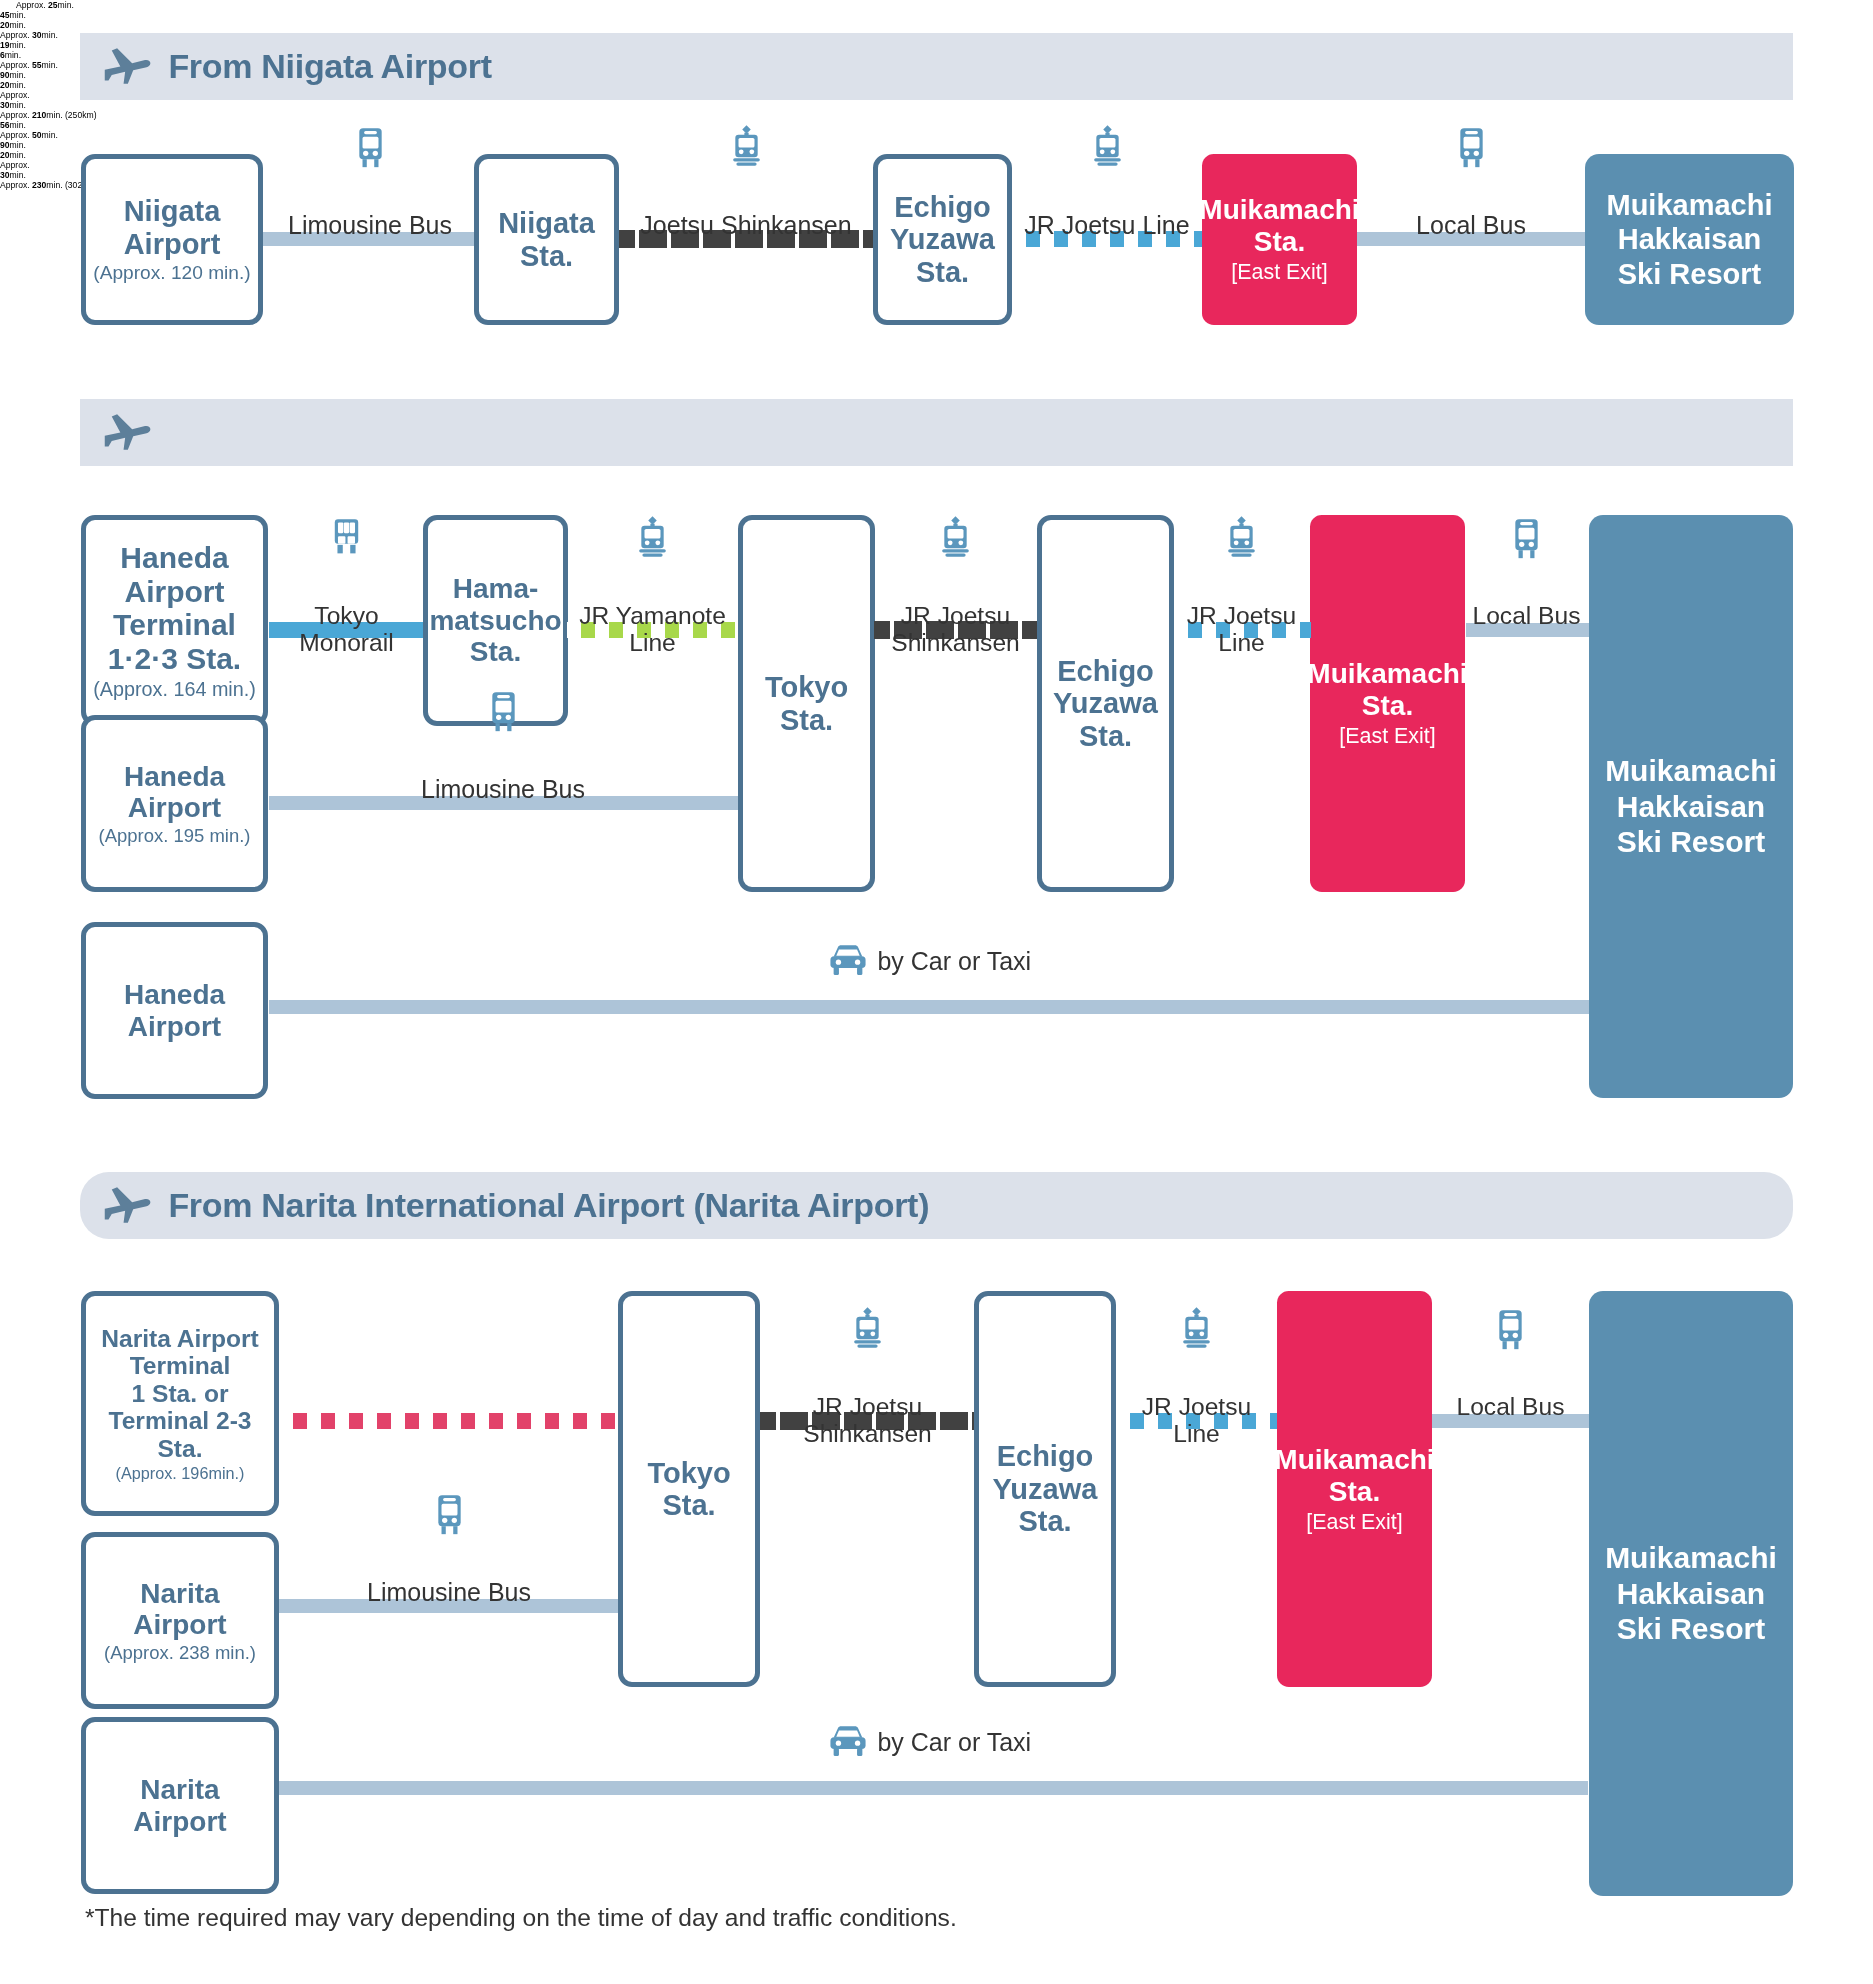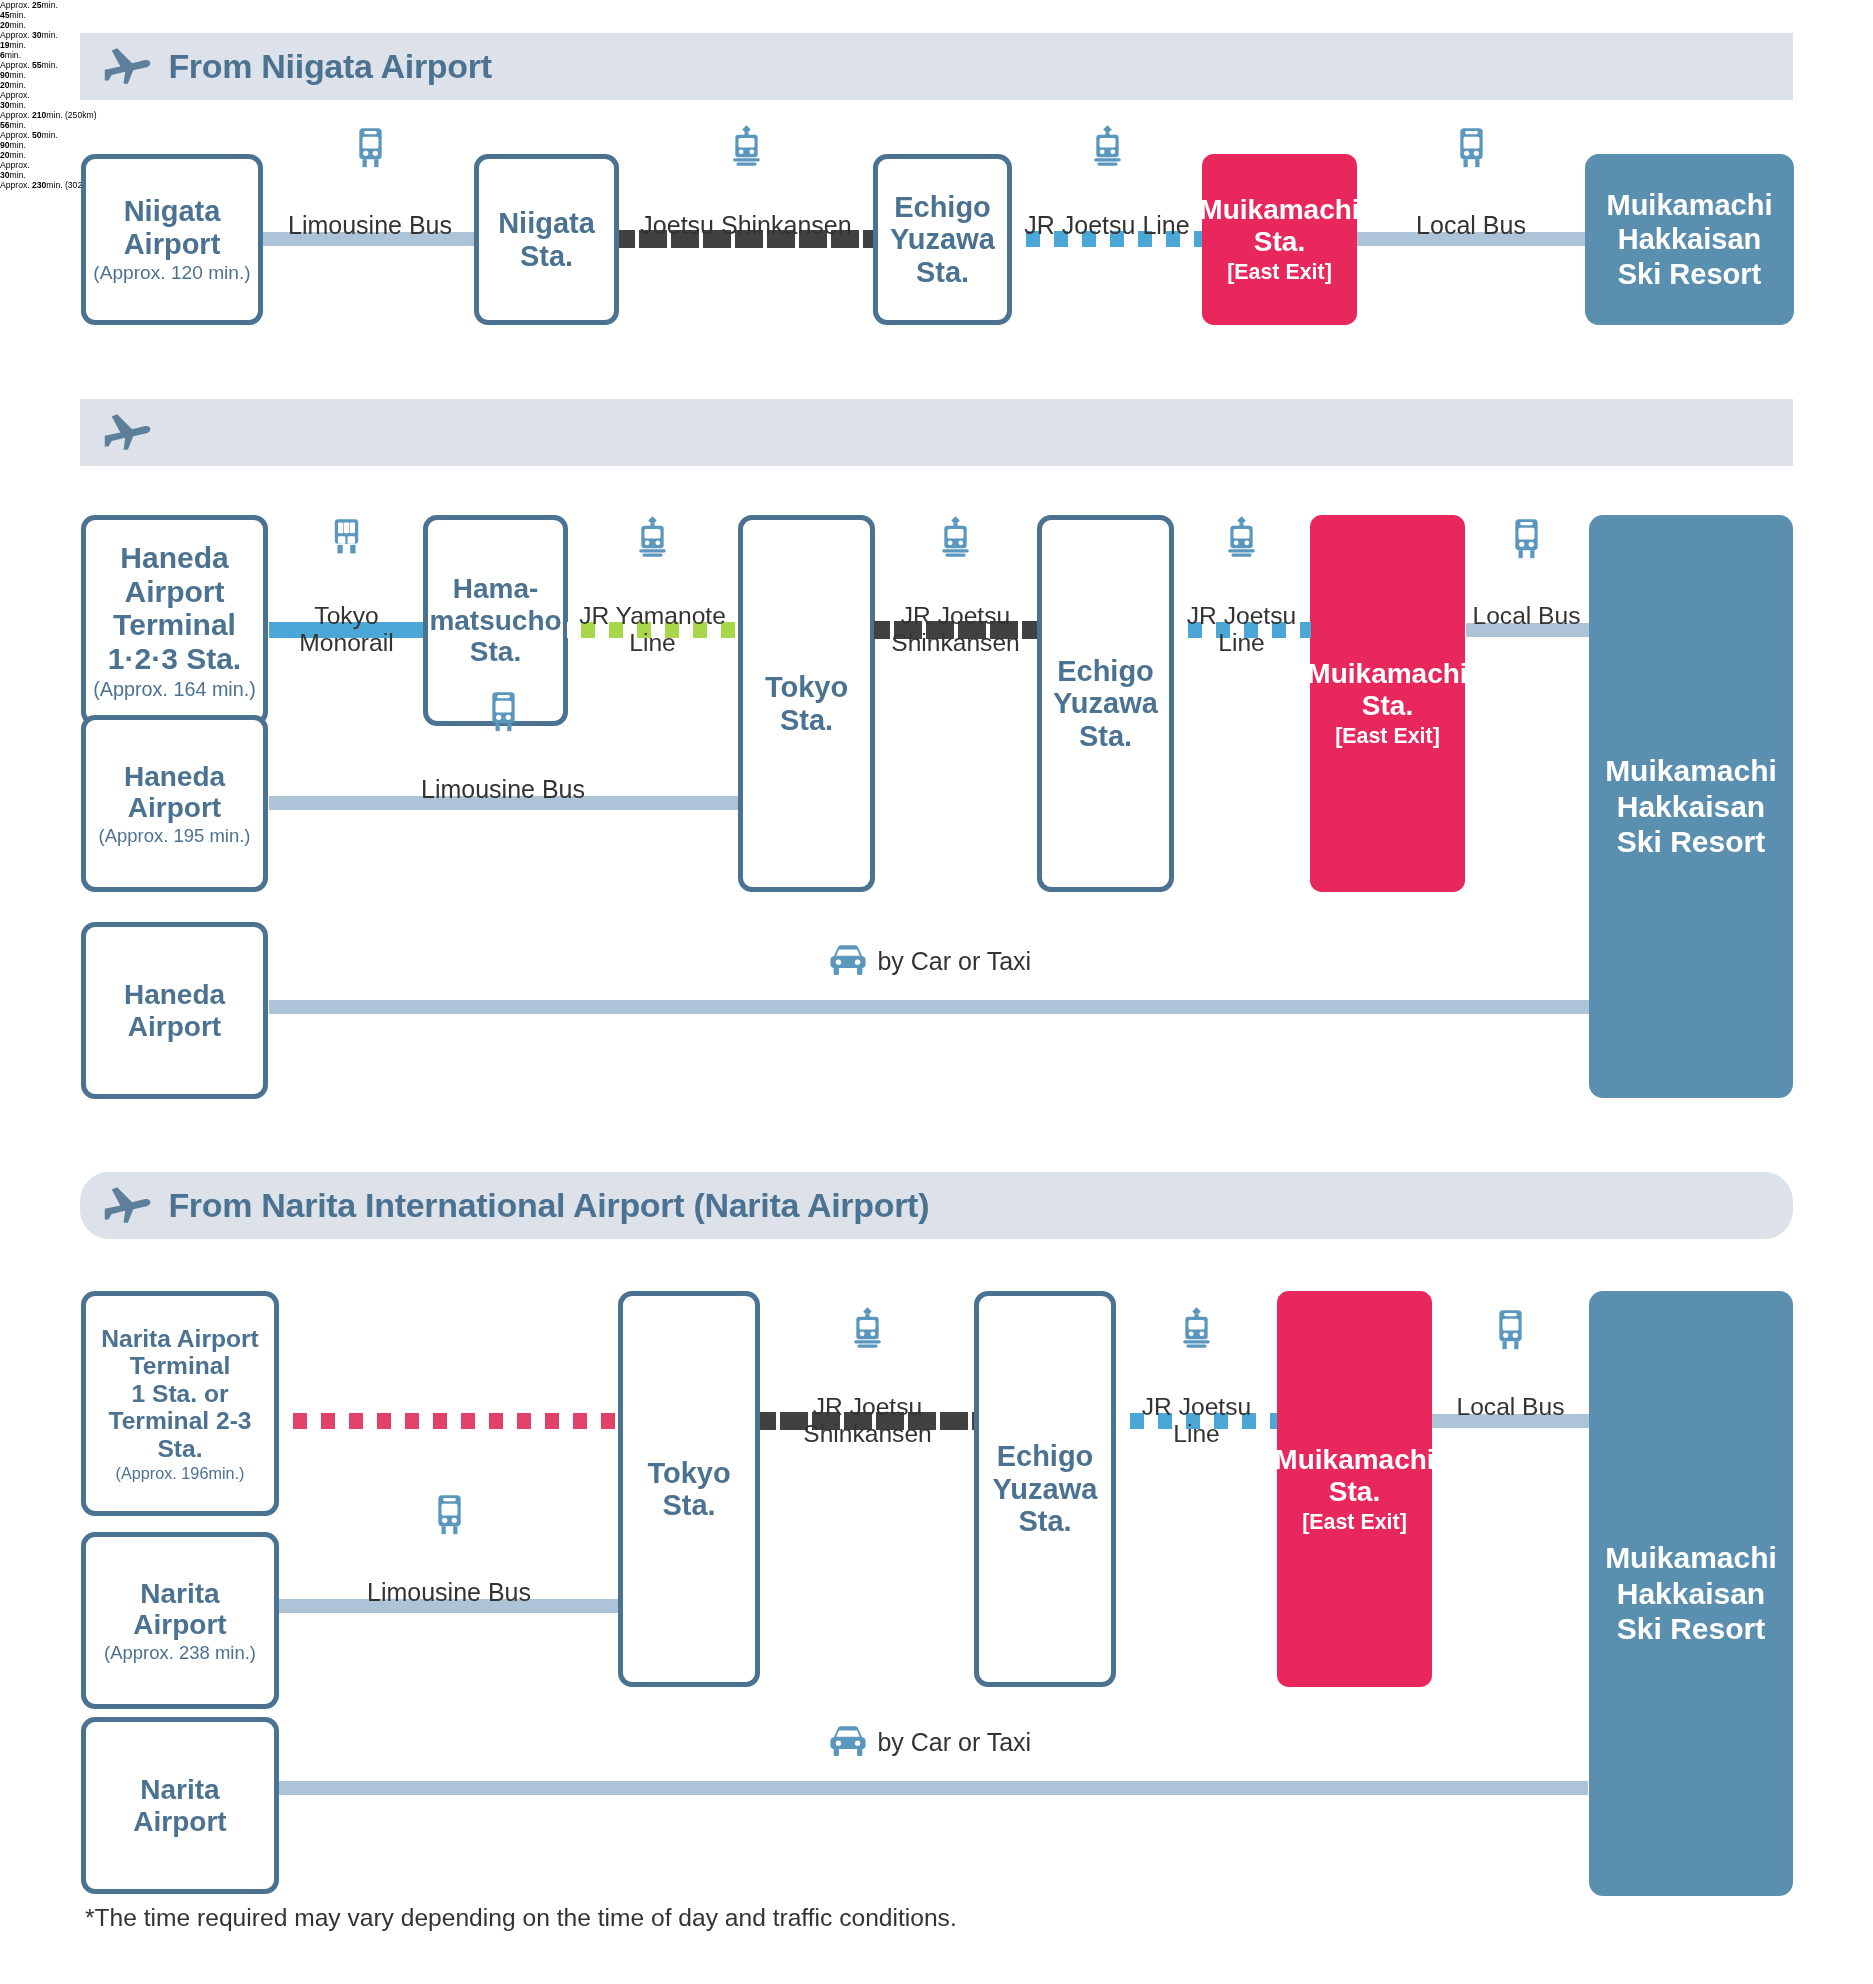--- a/index.html
+++ b/index.html
@@ -60,21 +60,21 @@
     border-radius: 11.8px;
     display: flex;
     flex-direction: column;
     align-items: center;
     justify-content: center;
     text-align: center;
     color: #ffffff;
     font-weight: 700;
     line-height: 1.14;
   }
-  .box-pink .exit { font-weight: 700; display: block; margin-top: 2px; }
+  .box-pink .exit { font-weight: 400; display: block; margin-top: 2px; }
   .box-dest {
     position: absolute;
     background: #5b8fb0;
     border-radius: 14px;
     display: flex;
     align-items: center;
     justify-content: center;
     text-align: center;
     color: #ffffff;
     font-weight: 700;
@@ -173,21 +173,21 @@
           <rect x="19" y="7" width="24" height="6" rx="3" fill="#ffffff"></rect>
           <rect x="16" y="18" width="30" height="22" rx="3" fill="#ffffff"></rect>
           <circle cx="22" cy="49" r="5" fill="#ffffff"></circle>
           <circle cx="40" cy="49" r="5" fill="#ffffff"></circle>
           <rect x="16" y="60" width="8" height="15" fill="#5b97bd"></rect>
           <rect x="38" y="60" width="8" height="15" fill="#5b97bd"></rect>
         </svg>
       </div>
       <div class="mode">Limousine Bus</div>
     </div>
-    <div class="dur" style="left:244px;top:253px;width:252px;"><span>Approx. </span><b>25</b><span>min.</span></div>
+    <div class="dur" style="left:244px;top:253px;width:252px;padding-left:16px;"><span>Approx. </span><b>25</b><span>min.</span></div>
     <div class="conn" style="left:596px;top:127px;width:300px;">
       <div class="icon">
         <svg width="33" height="45" viewBox="0 0 62 84">
           <path d="M31 2 L39 10 L31 18 L23 10 Z" fill="#5b97bd"></path>
           <rect x="27" y="16" width="8" height="6" fill="#5b97bd"></rect>
           <rect x="10" y="20" width="42" height="42" rx="6" fill="#5b97bd"></rect>
           <rect x="16" y="26" width="30" height="18" rx="3" fill="#ffffff"></rect>
           <circle cx="21" cy="52" r="4.5" fill="#ffffff"></circle>
           <circle cx="41" cy="52" r="4.5" fill="#ffffff"></circle>
           <rect x="6" y="64" width="50" height="6" rx="3" fill="#5b97bd"></rect>

